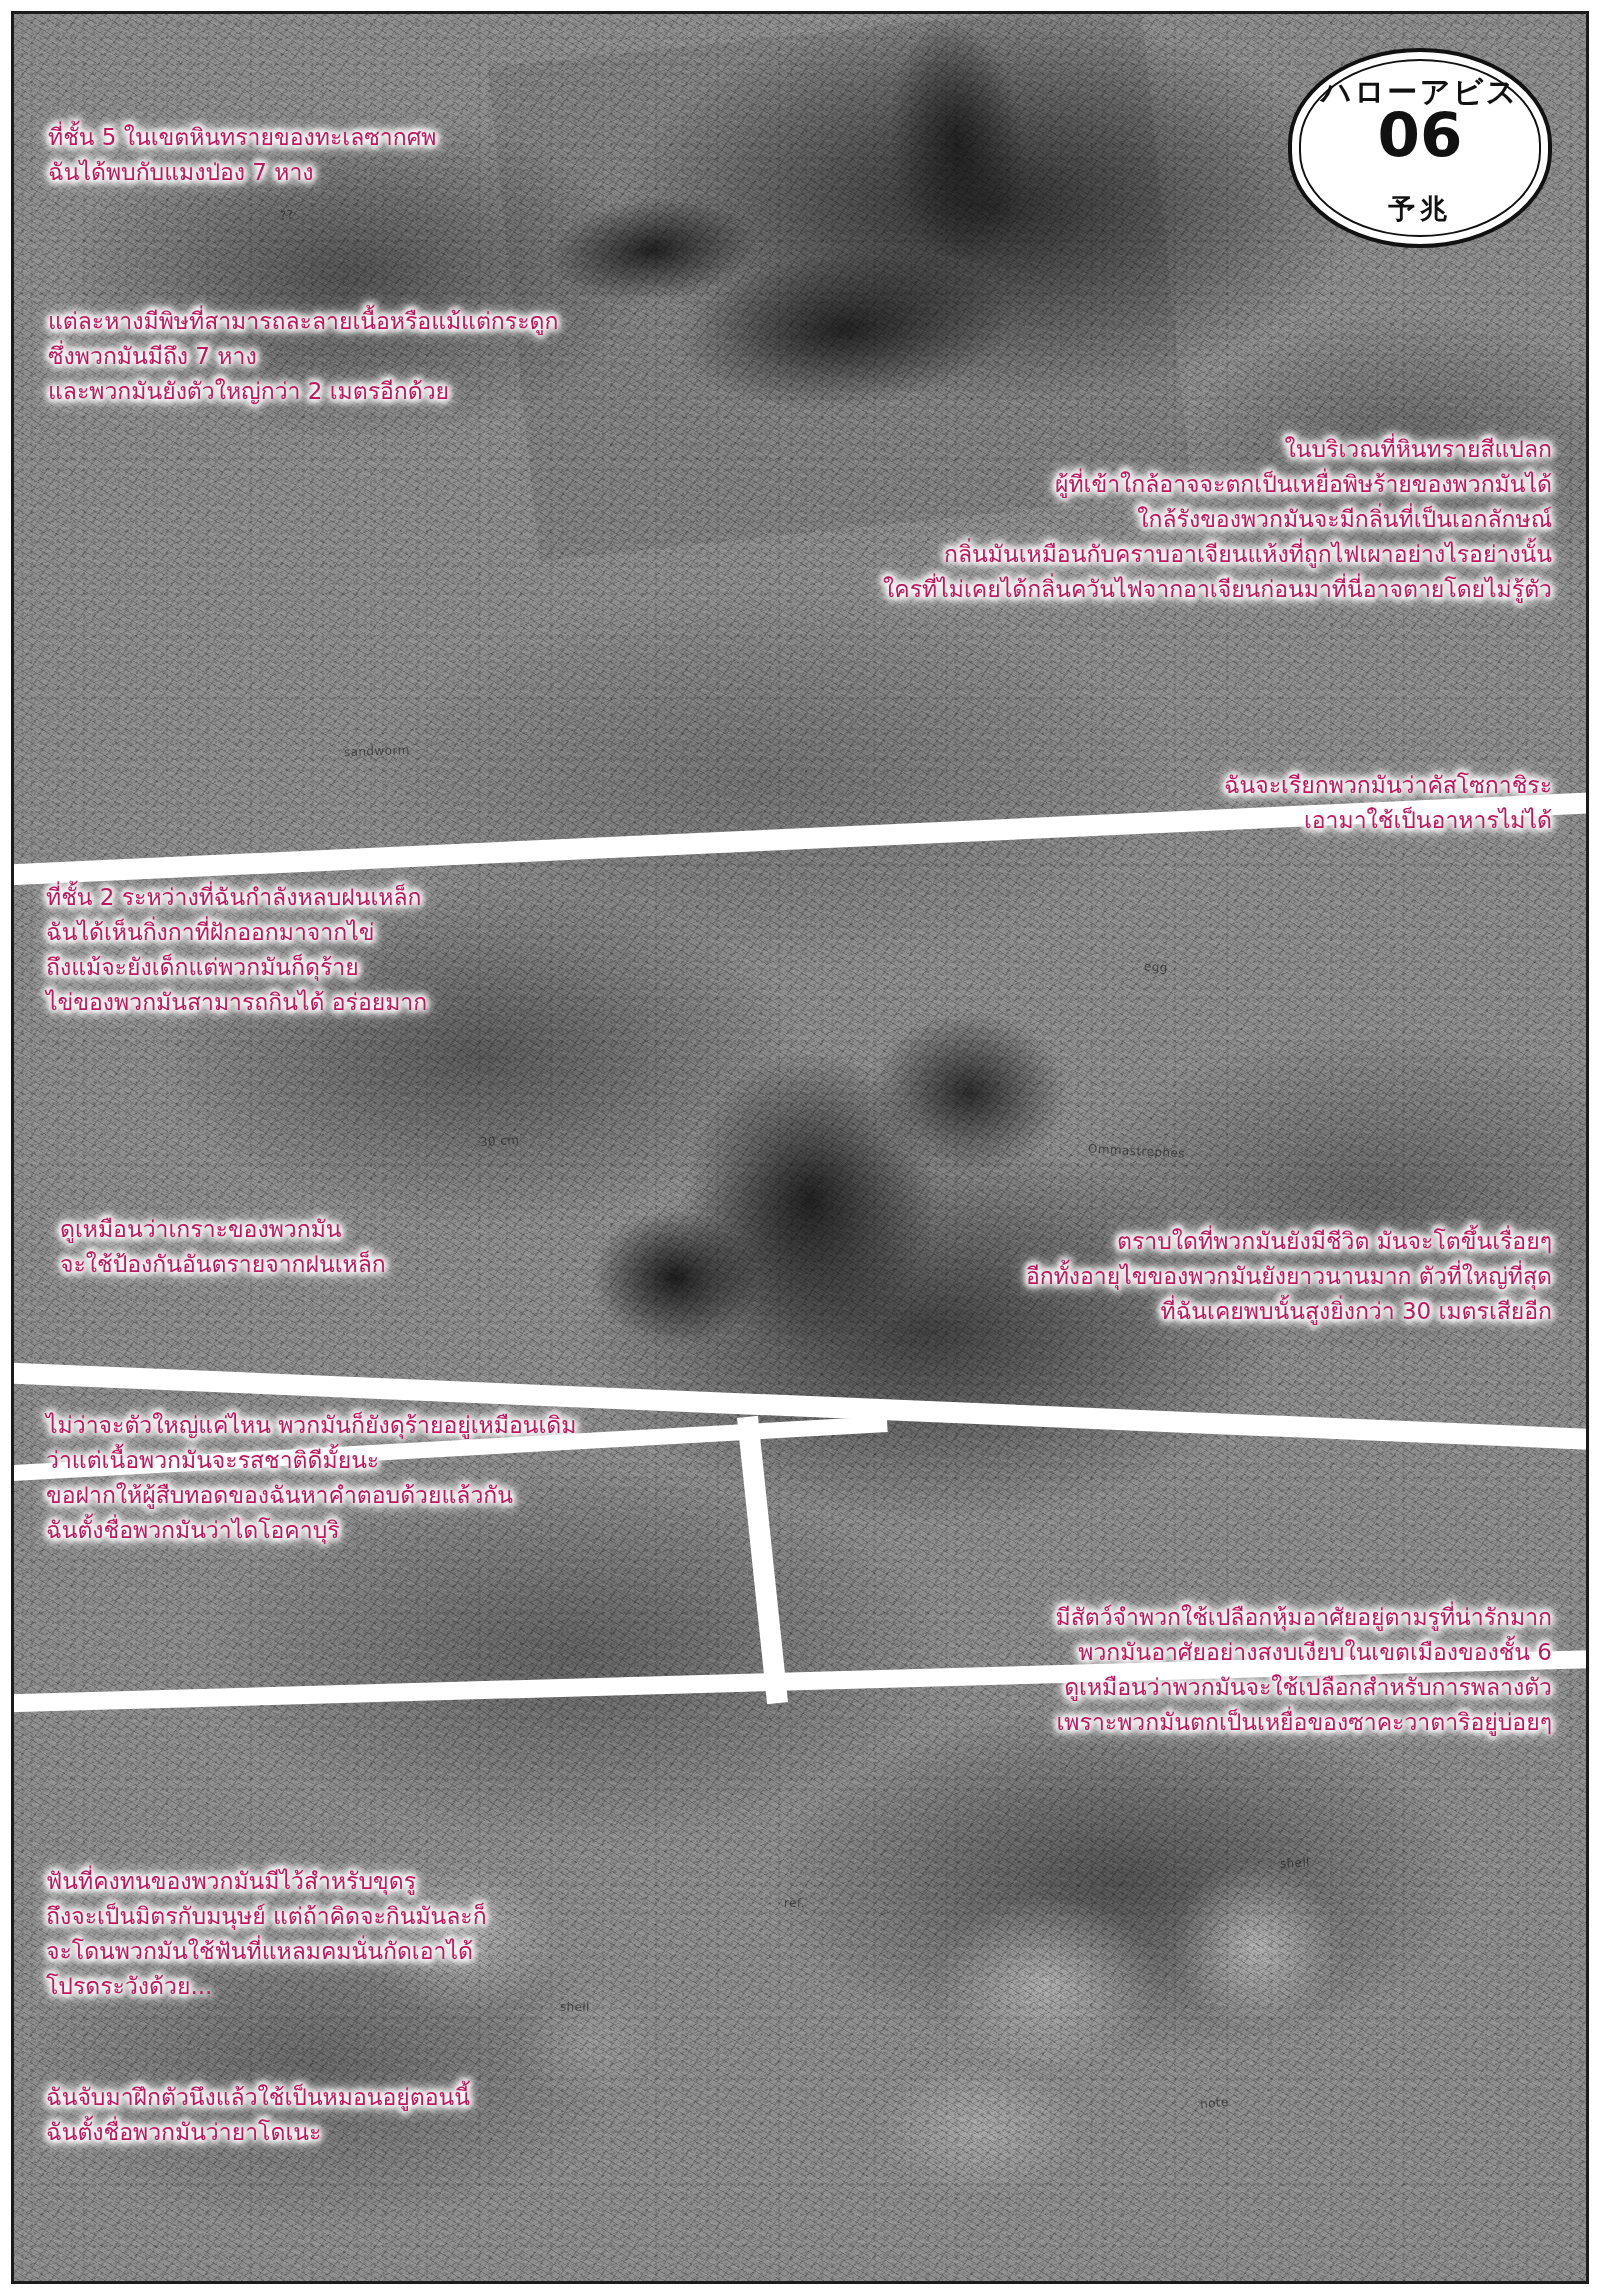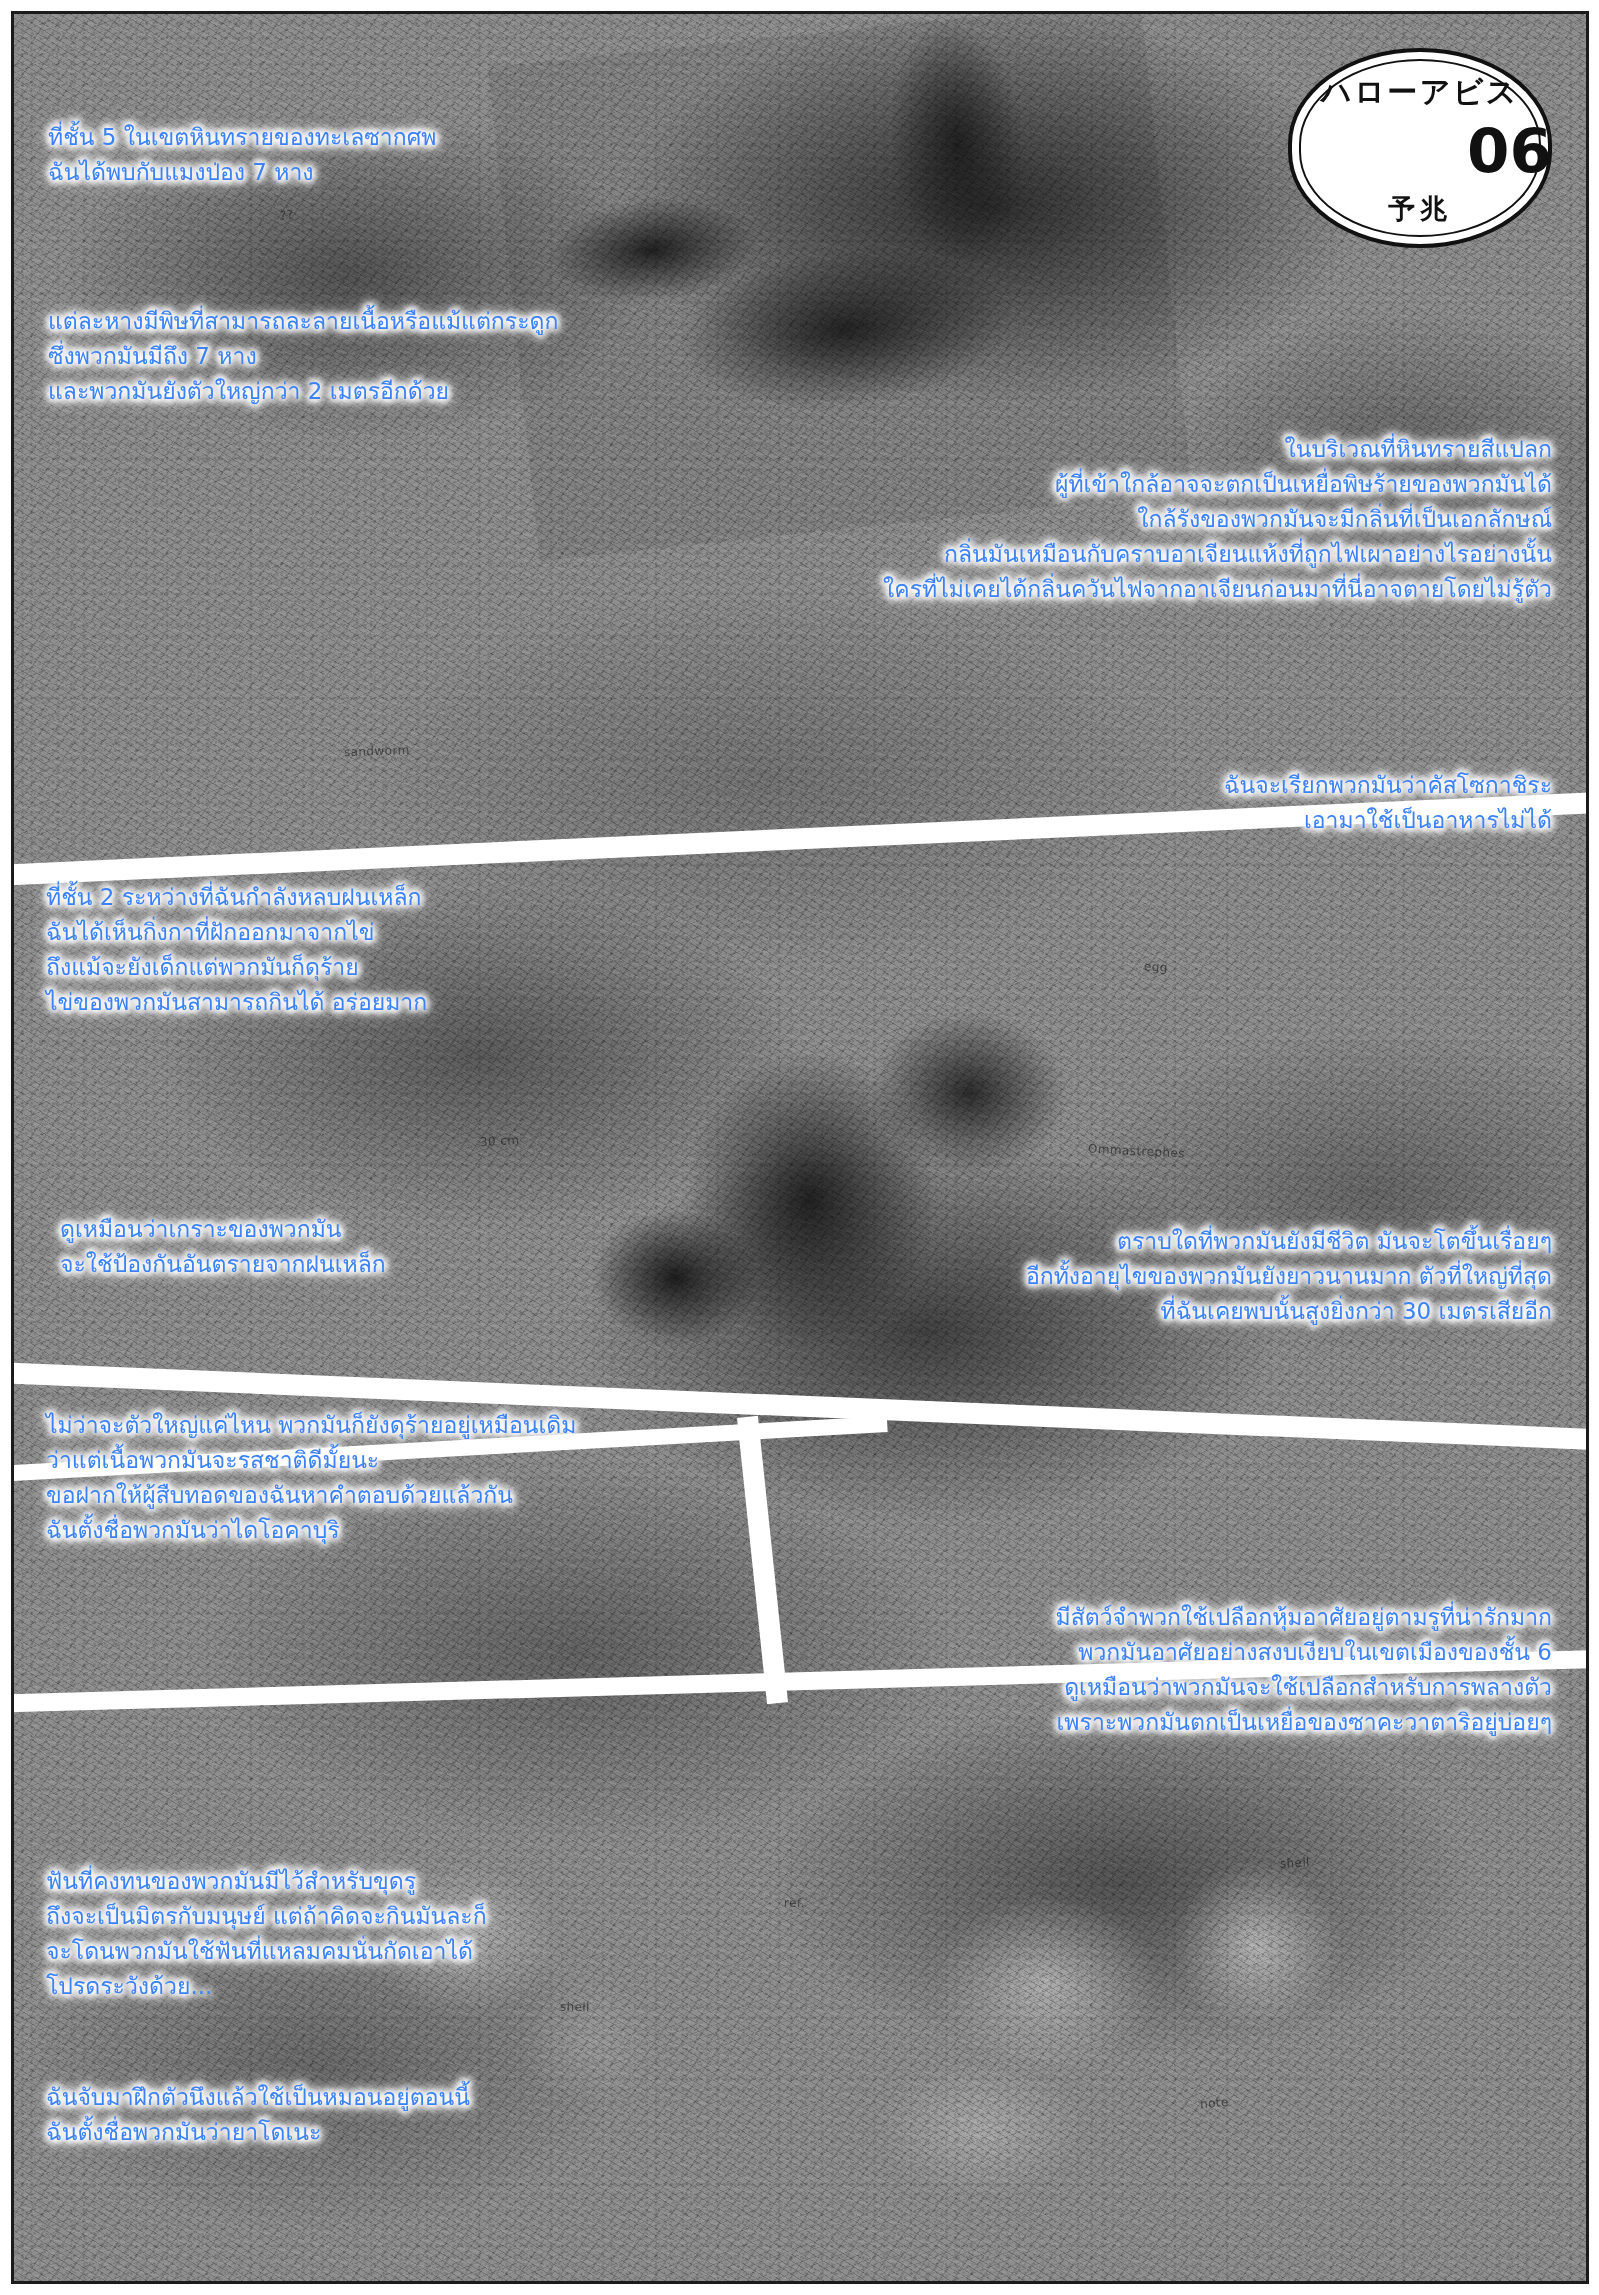--- a/index.html
+++ b/index.html
@@ -125,38 +125,38 @@
     border-radius:50%/48%;
   }
   .stamp .kana{
     position:absolute;left:0;right:0;top:24px;
     text-align:center;
     font-size:30px;font-weight:bold;
     letter-spacing:2.4px;
     font-family:"DejaVu Sans", sans-serif;
   }
   .stamp .num{
-    position:absolute;left:0;right:0;top:72px;
-    text-align:right;
+    position:absolute;left:0;right:0;top:56px;
+    text-align:center;
     font-size:61px;font-weight:bold;
     font-family:"DejaVu Sans", sans-serif;
     line-height:1;
   }
   .stamp .sub{
     position:absolute;left:0;right:0;bottom:21px;
     text-align:center;
     font-size:27px;font-weight:bold;
     letter-spacing:4.8px;
     font-family:"DejaVu Sans", sans-serif;
   }
 
   
   .cap{
     position:absolute;
-    color:#3b82f6;
+    color:#be185d;
     font-size:23px;
     line-height:1.52;
     font-family:"DejaVu Sans", sans-serif;
     white-space:pre-line;
     text-shadow:
       0 0 8px #fff, 0 0 8px #fff, 0 0 11.2px #fff,
       1.6px 0 6.4px #fff, -1.6px 0 6.4px #fff, 0 1.6px 6.4px #fff, 0 -1.6px 6.4px #fff,
       0 0 16px #fff, 0 0 21px #fff;
   }
   .left{text-align:left;}

